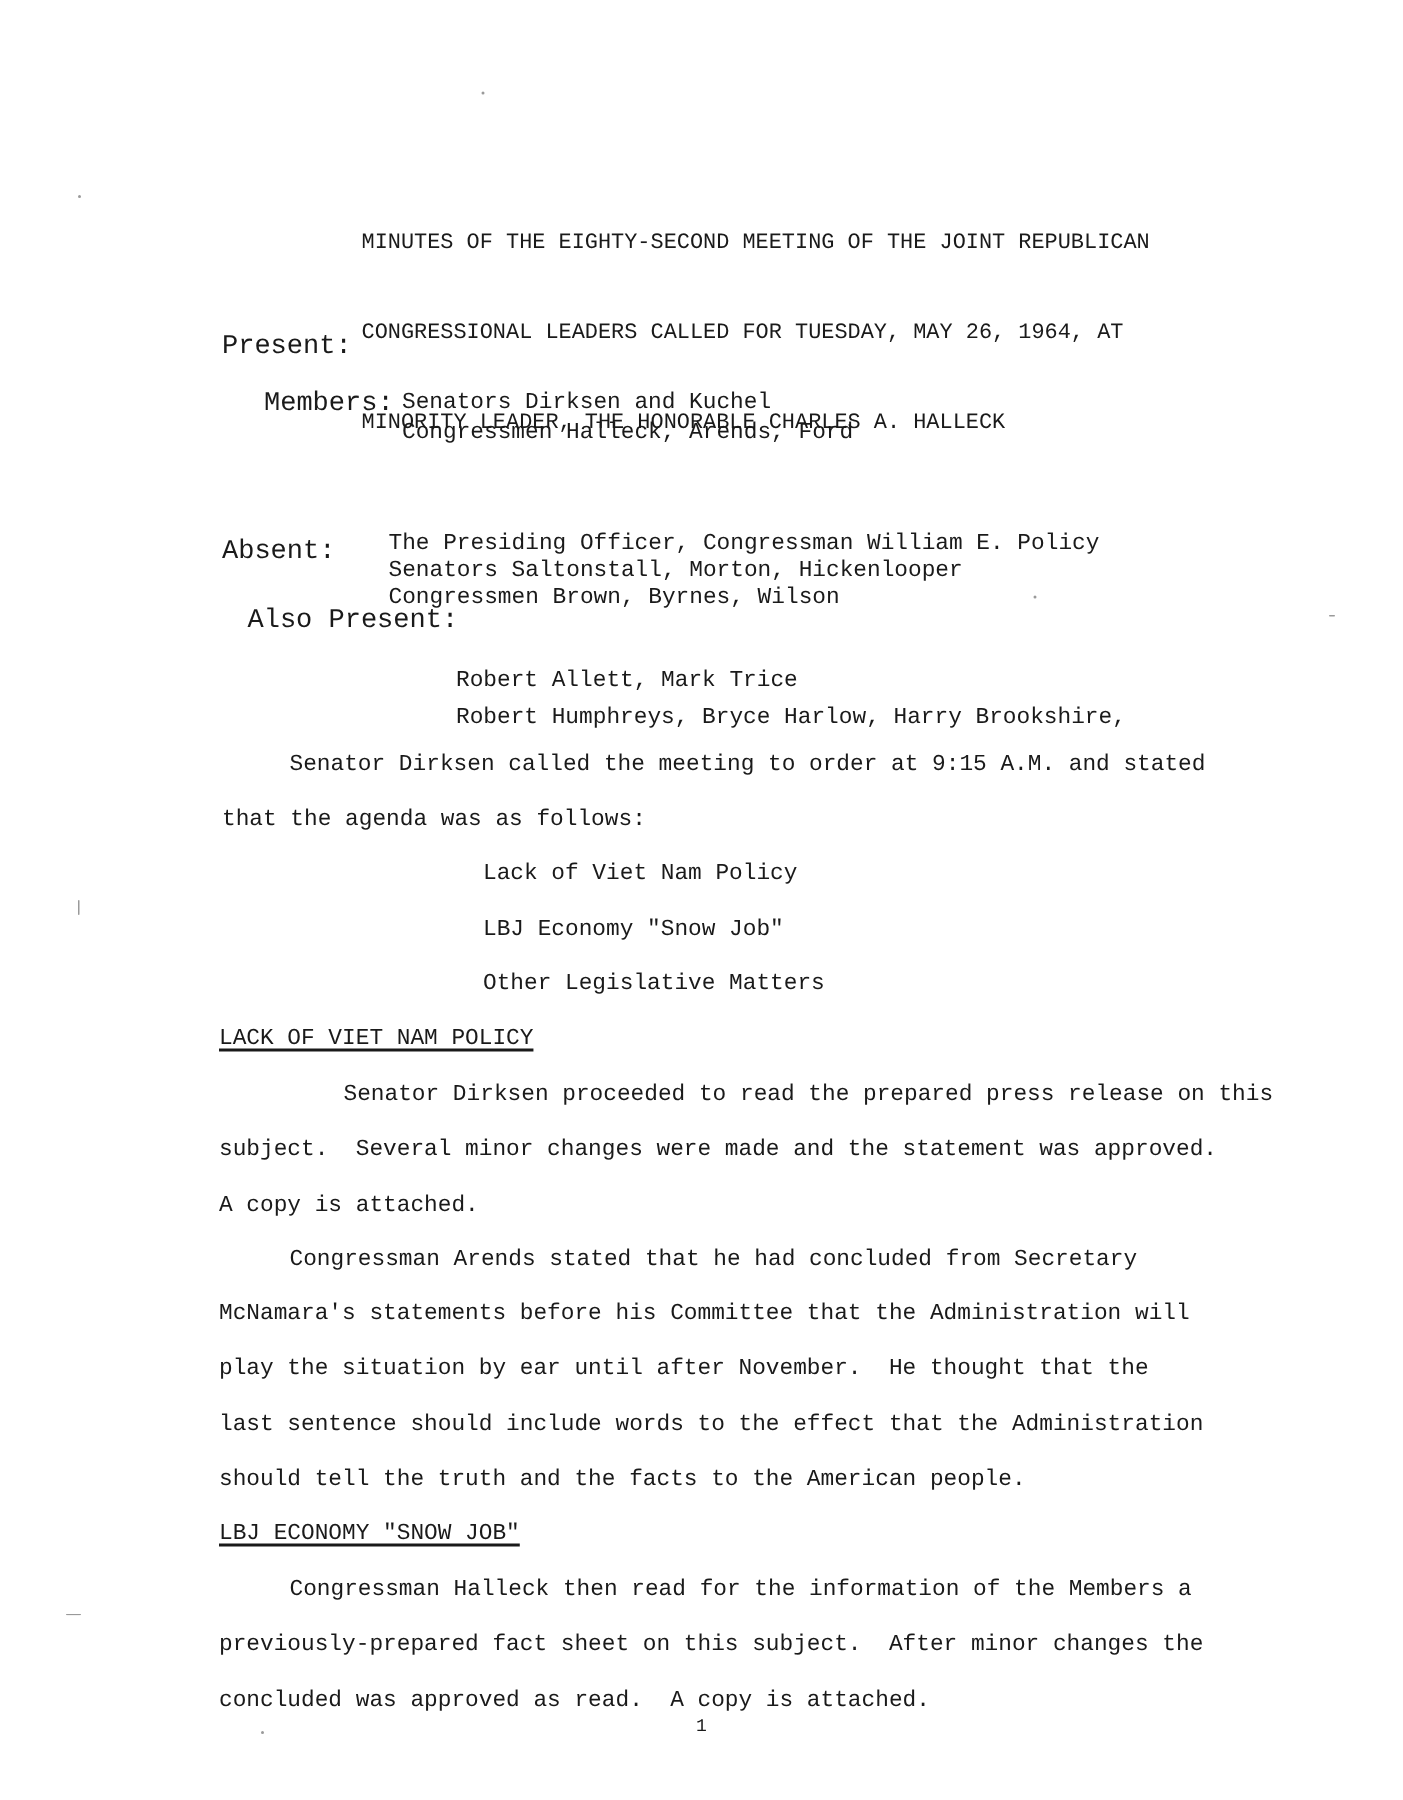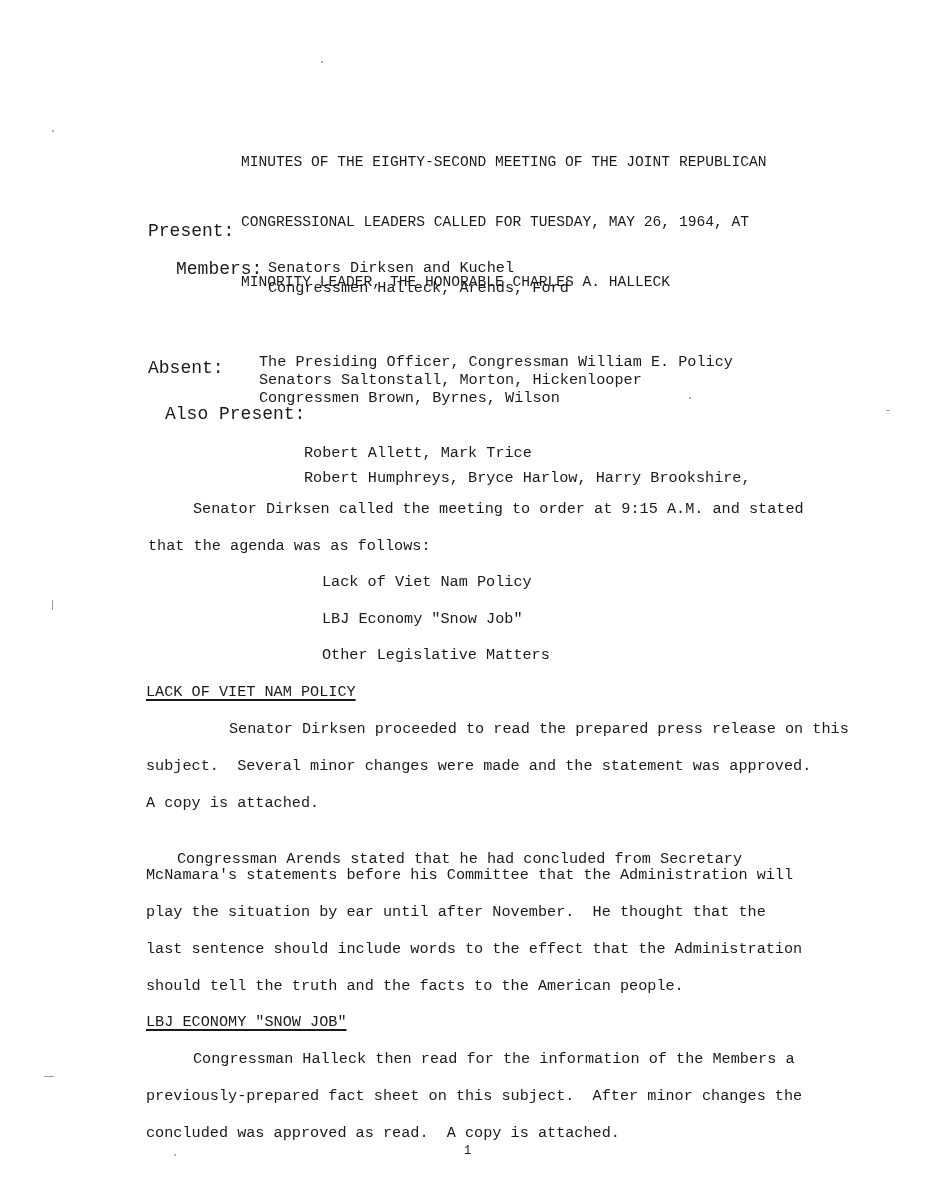--- a/index.html
+++ b/index.html
@@ -44,21 +44,21 @@
 <div class="abs line" style="left:148px; top:537px;">that the agenda was as follows:</div>
 
 <div class="abs line" style="left:322px; top:573px;">Lack of Viet Nam Policy</div>
 <div class="abs line" style="left:322px; top:610px;">LBJ Economy "Snow Job"</div>
 <div class="abs line" style="left:322px; top:646px;">Other Legislative Matters</div>
 
 <div class="abs line heading" style="left:146px; top:683px;">LACK OF VIET NAM POLICY</div>
 <div class="abs line" style="left:193px; top:720px;margin-left:36px;">Senator Dirksen proceeded to read the prepared press release on this</div>
 <div class="abs line" style="left:146px; top:757px;">subject.  Several minor changes were made and the statement was approved.</div>
 <div class="abs line" style="left:146px; top:794px;">A copy is attached.</div>
-<div class="abs line" style="left:177px; top:830px;margin-top:20px;">Congressman Arends stated that he had concluded from Secretary</div>
+<div class="abs line" style="left:193px; top:830px;">Congressman Arends stated that he had concluded from Secretary</div>
 <div class="abs line" style="left:146px; top:866px;">McNamara's statements before his Committee that the Administration will</div>
 <div class="abs line" style="left:146px; top:903px;">play the situation by ear until after November.  He thought that the</div>
 <div class="abs line" style="left:146px; top:940px;">last sentence should include words to the effect that the Administration</div>
 <div class="abs line" style="left:146px; top:977px;">should tell the truth and the facts to the American people.</div>
 
 <div class="abs line heading" style="left:146px; top:1013px;">LBJ ECONOMY "SNOW JOB"</div>
 <div class="abs line" style="left:193px; top:1050px;">Congressman Halleck then read for the information of the Members a</div>
 <div class="abs line" style="left:146px; top:1087px;">previously-prepared fact sheet on this subject.  After minor changes the</div>
 <div class="abs line" style="left:146px; top:1124px;">concluded was approved as read.  A copy is attached.</div>
 

